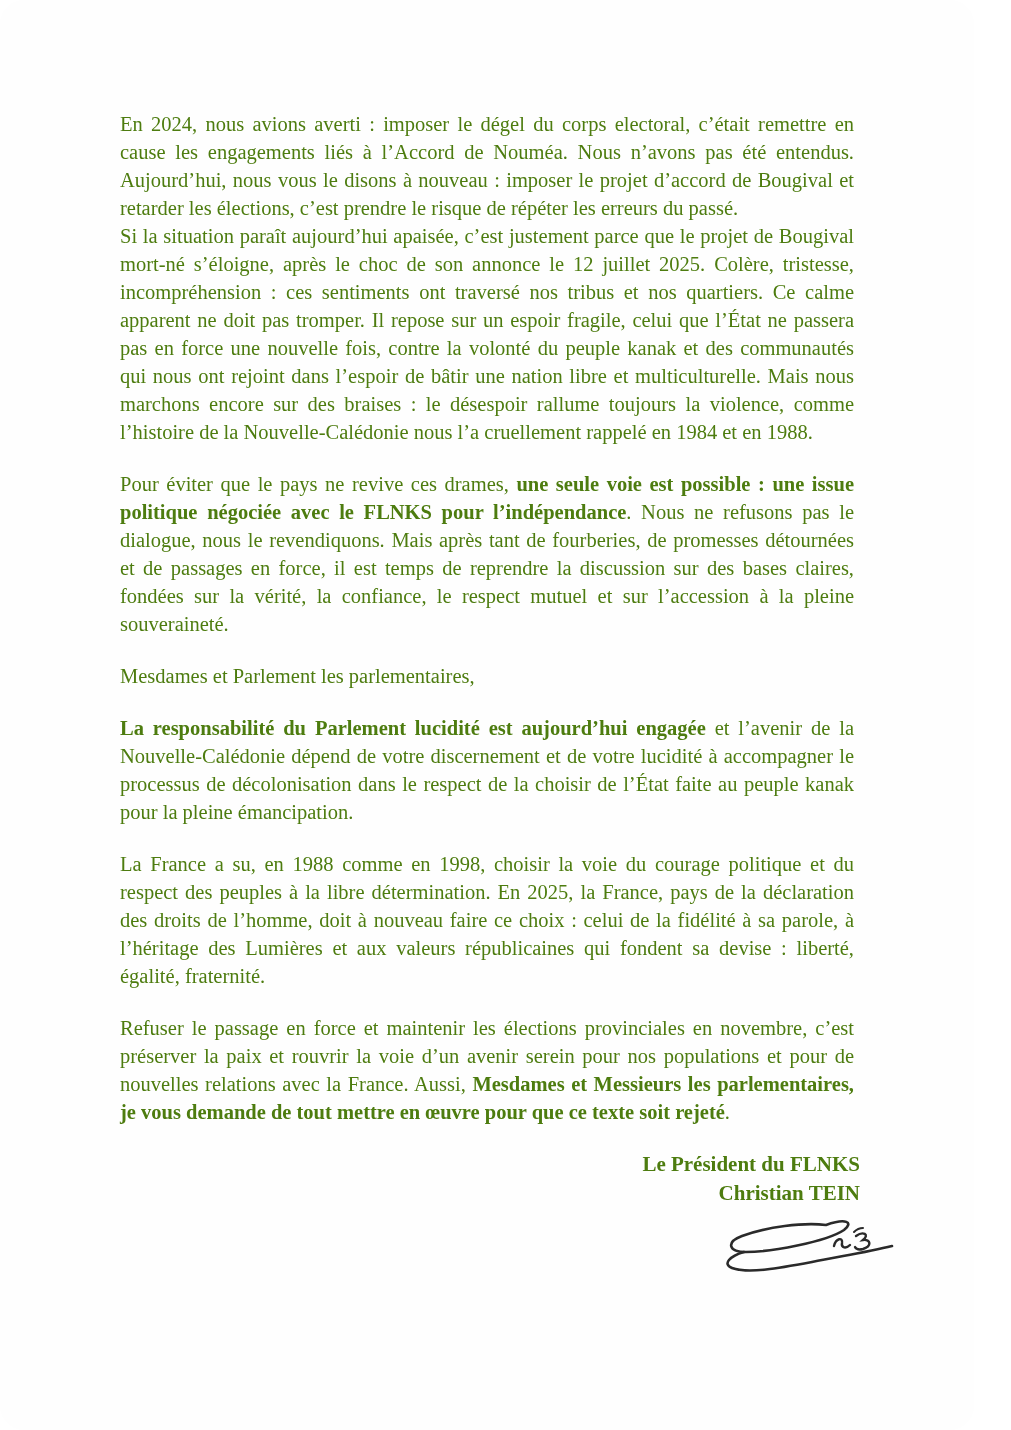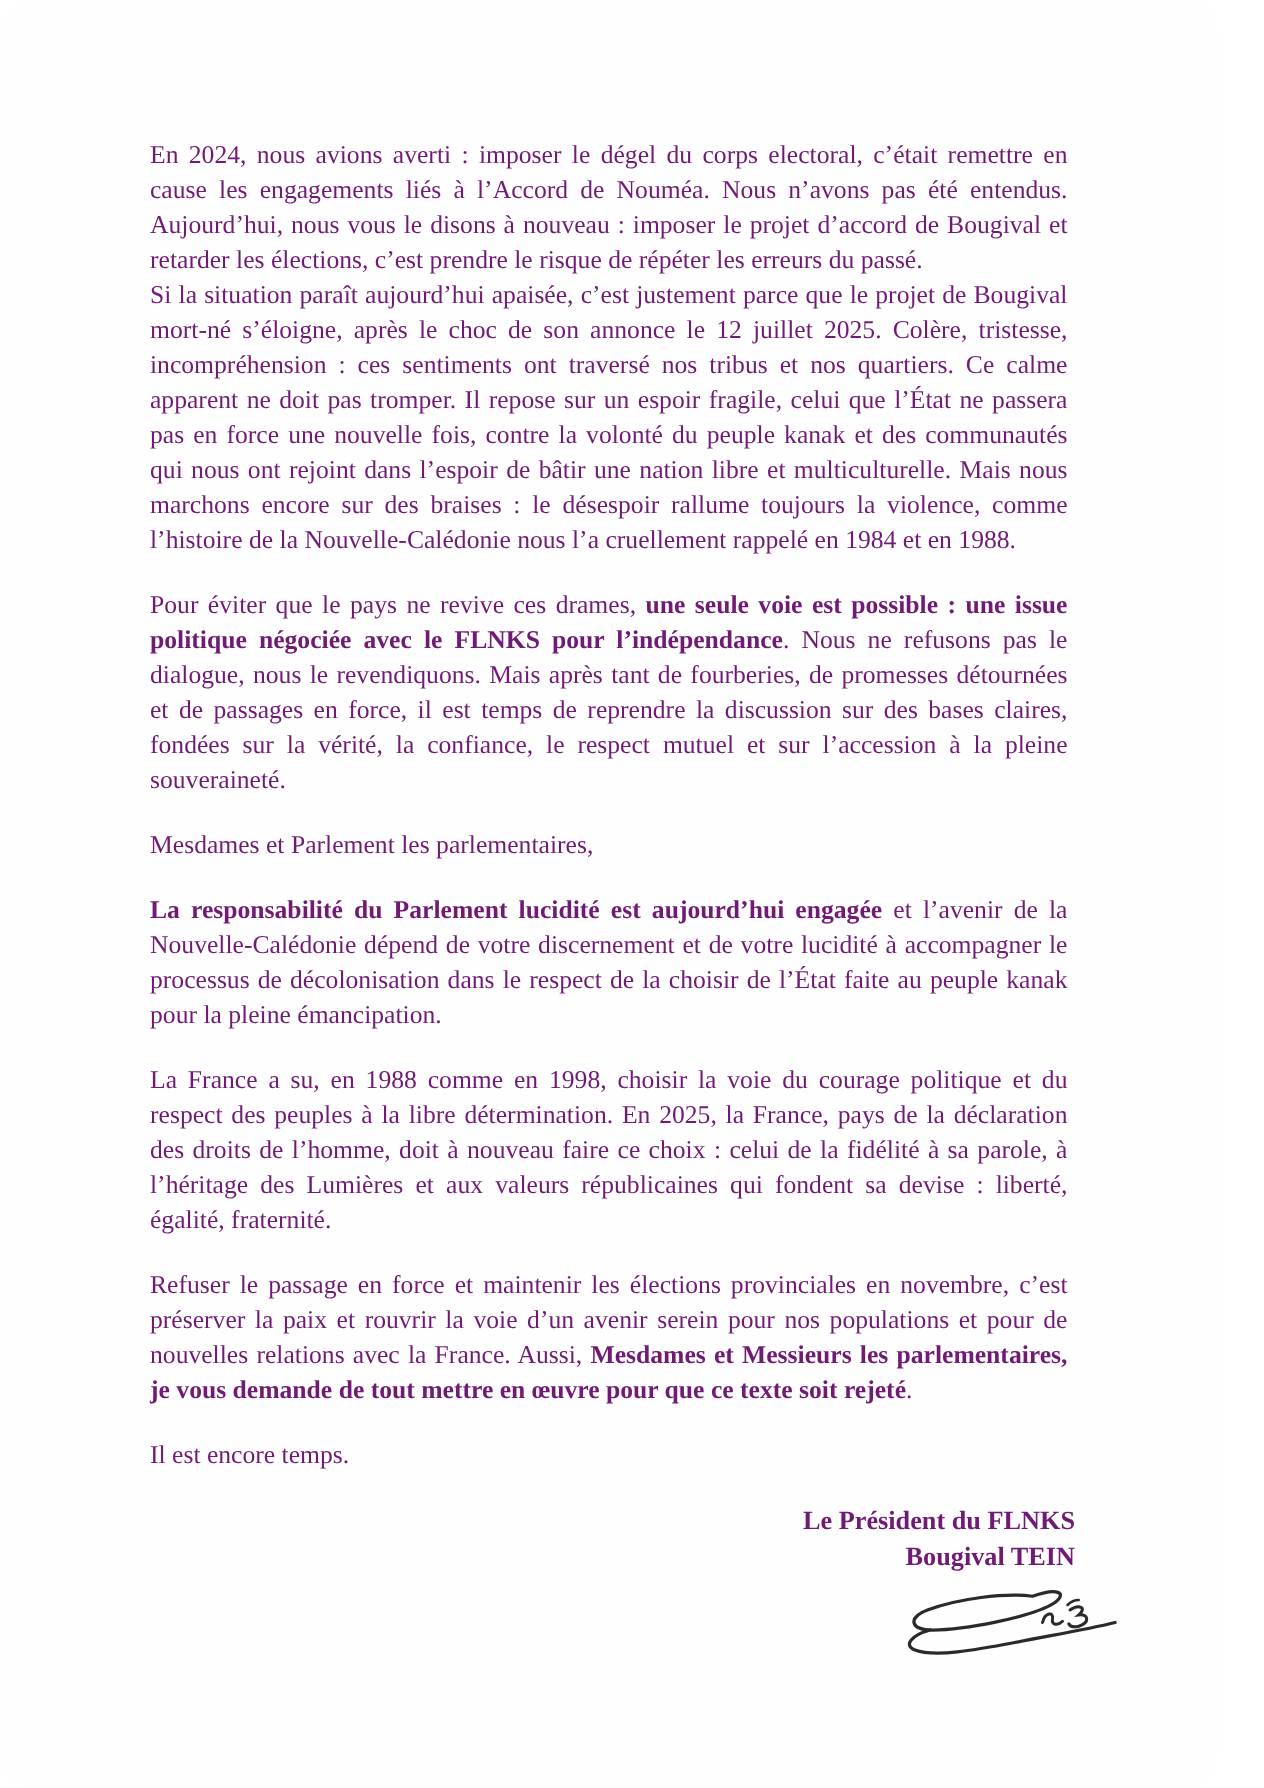--- a/index.html
+++ b/index.html
@@ -5,21 +5,21 @@
   html, body {
     margin: 0;
     padding: 0;
     background: #ffffff;
   }
   .page {
     position: relative;
     width: 974px;
     height: 1430px;
     background: #fefefe;
-    color: #701a75;
+    color: #4d7c0f;
     font-family: "Liberation Serif", "DejaVu Serif", serif;
     font-size: 20.5px;
     line-height: 28px;
     box-sizing: border-box;
     padding: 110px 120px 0 120px;
     overflow: hidden;
     border-radius: 24px;
   }
   .letter-body p {
     margin: 0;
@@ -51,26 +51,25 @@
 <div class="page">
 
   <div class="letter-body">
       <p><span>En 2024, nous avions averti : imposer le dégel du corps electoral, c’était remettre en cause les engagements liés à l’Accord de Nouméa. Nous n’avons pas été entendus. Aujourd’hui, nous vous le disons à nouveau : imposer le projet d’accord de Bougival et retarder les élections, c’est prendre le risque de répéter les erreurs du passé.</span></p>
       <p><span>Si la situation paraît aujourd’hui apaisée, c’est justement parce que le projet de Bougival </span><span class="i">mort-né</span><span> s’éloigne, après le choc de son annonce le 12 juillet 2025. Colère, tristesse, incompréhension : ces sentiments ont traversé nos tribus et nos quartiers. Ce calme apparent ne doit pas tromper. Il repose sur un espoir fragile, celui que l’État ne passera pas en force une nouvelle fois, contre la volonté du peuple kanak et des communautés qui nous ont rejoint dans l’espoir de bâtir une nation libre et multiculturelle. Mais nous marchons encore sur des braises : le désespoir rallume toujours la violence, comme l’histoire de la Nouvelle-Calédonie nous l’a cruellement rappelé en 1984 et en 1988.</span></p>
       <p class="spaced"><span>Pour éviter que le pays ne revive ces drames, </span><span class="b">une seule voie est possible : une issue politique négociée avec le FLNKS pour l’indépendance</span><span>. Nous ne refusons pas le dialogue, nous le revendiquons. Mais après tant de fourberies, de promesses détournées et de passages en force, il est temps de reprendre la discussion sur des bases claires, fondées sur la vérité, la confiance, le respect mutuel et sur l’accession à la pleine souveraineté.</span></p>
       <p class="spaced"><span>Mesdames et Parlement les parlementaires,</span></p>
       <p class="spaced"><span class="b">La responsabilité du Parlement lucidité est aujourd’hui engagée</span><span> et l’avenir de la Nouvelle-Calédonie dépend de votre discernement et de votre lucidité à accompagner le processus de décolonisation dans le respect de la choisir de l’État faite au peuple kanak pour la pleine émancipation.</span></p>
       <p class="spaced"><span>La France a su, en 1988 comme en 1998, choisir la voie du courage politique et du respect des peuples à la libre détermination. En 2025, la France, pays de la déclaration des droits de l’homme, doit à nouveau faire ce choix : celui de la fidélité à sa parole, à l’héritage des Lumières et aux valeurs républicaines qui fondent sa devise : liberté, égalité, fraternité.</span></p>
       <p class="spaced"><span>Refuser le passage en force et maintenir les élections provinciales en novembre, c’est préserver la paix et rouvrir la voie d’un avenir serein pour nos populations et pour de nouvelles relations avec la France. Aussi, </span><span class="b">Mesdames et Messieurs les parlementaires, je vous demande de tout mettre en œuvre pour que ce texte soit rejeté</span><span>.</span></p>
-      <p class="spaced"><span>Il est encore temps.</span></p>
     </div>
 
   <div class="sig-block">
     <div>Le Président du FLNKS</div>
-    <div>Bougival TEIN</div>
+    <div>Christian TEIN</div>
     <svg class="sig-scribble" width="196" height="64" viewBox="0 0 196 64" fill="none">
 
       <path d="M118 13 C 138 6, 146 10, 136 18 C 118 30, 62 40, 38 40 C 20 40, 18 30, 34 24 C 58 15, 96 10, 118 13 Z" stroke="#2a2a2a" stroke-width="2.6" stroke-linecap="round" fill="none"></path>
 
       <path d="M36 40 C 22 44, 14 52, 24 56 C 40 62, 72 56, 104 50 C 134 44, 160 40, 184 34" stroke="#2a2a2a" stroke-width="2.6" stroke-linecap="round" fill="none"></path>
 
       <path d="M126 34 c 2 -8, 9 -9, 8 -3 c -1 5, 4 6, 8 2" stroke="#2a2a2a" stroke-width="2.4" stroke-linecap="round" fill="none"></path>
       <path d="M148 24 c 7 -5, 14 -2, 7 4 c 8 -1, 9 6, 0 9 c -4 1, -7 0, -8 -2" stroke="#2a2a2a" stroke-width="2.4" stroke-linecap="round" fill="none"></path>
       <path d="M146 20 c 3 -3, 6 -4, 9 -4" stroke="#2a2a2a" stroke-width="2" stroke-linecap="round" fill="none"></path>
     </svg>

